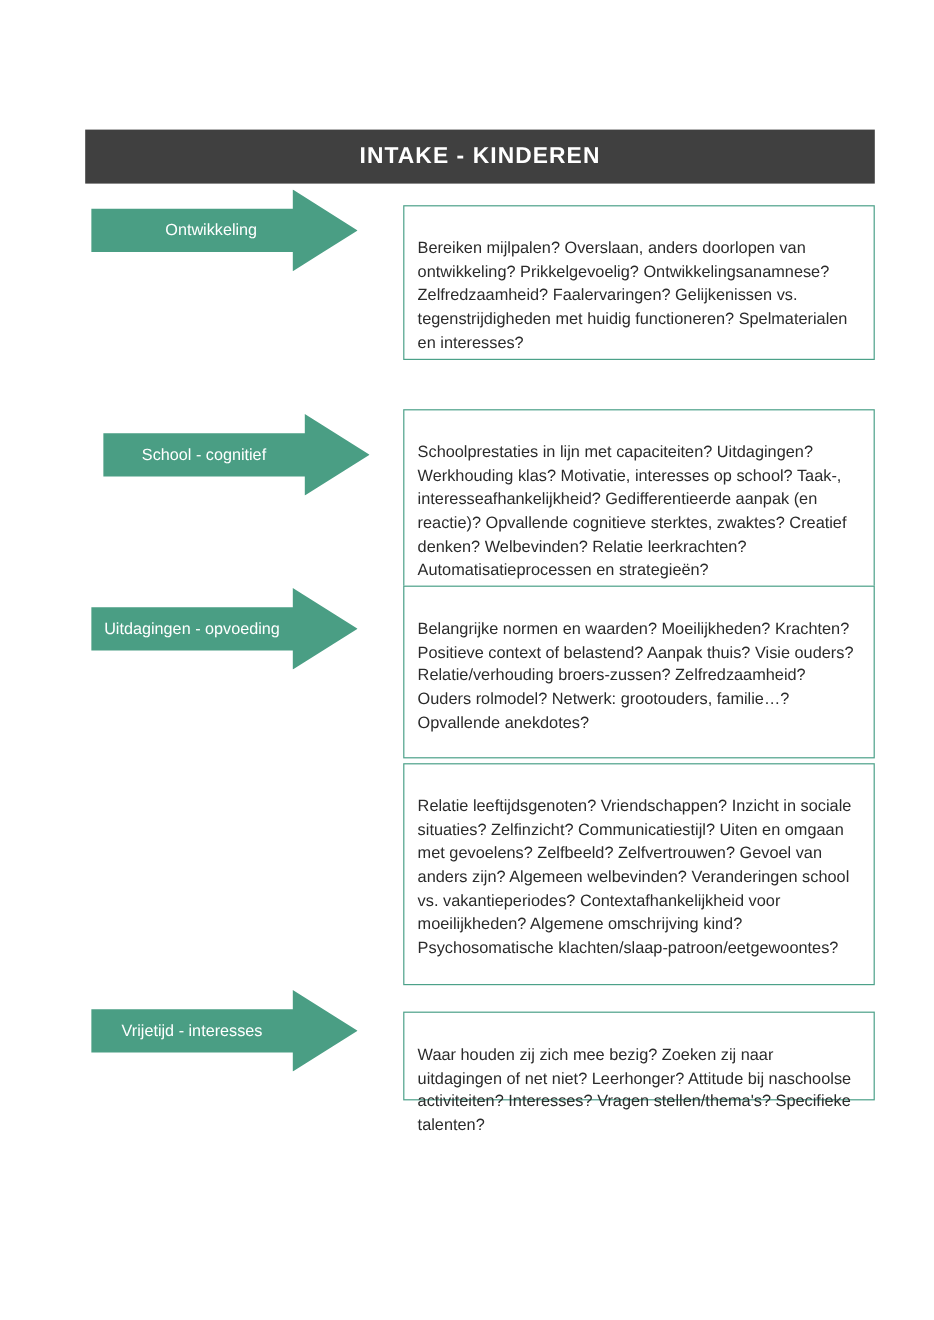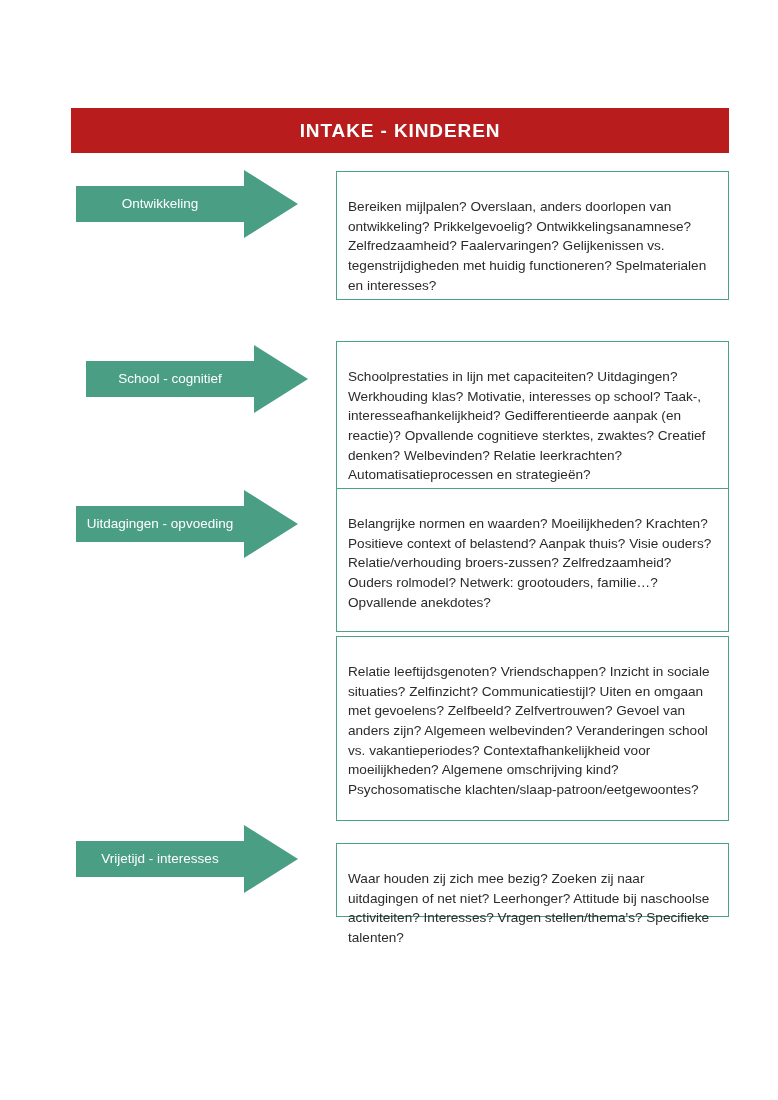--- a/index.html
+++ b/index.html
@@ -23,21 +23,21 @@
     overflow: hidden;
   }
 
   
   .header-bar {
     position: absolute;
     left: 71px;
     top: 108px;
     width: 658px;
     height: 45px;
-    background: #b91c1c;
+    background: #404040;
     display: flex;
     align-items: center;
     justify-content: center;
   }
   .header-title {
     color: #ffffff;
     font-size: 19px;
     font-weight: bold;
     letter-spacing: 0.9px;
     font-family: "Liberation Sans", sans-serif;
@@ -89,21 +89,21 @@
 </style>
 </head>
 <body>
 
 <div class="page">
 
   <div class="header-bar">
     <span class="header-title">INTAKE - KINDEREN</span>
   </div>
 
-  <div class="arrow" style="top:170px;">
+  <div class="arrow" style="top:158px;padding-left:16px;">
     <svg class="arrow-svg" viewBox="0 0 222 68" preserveAspectRatio="none">
       <polygon points="0,16 168,16 168,0 222,34 168,68 168,52 0,52" fill="#4A9E84"></polygon>
     </svg>
     <span class="arrow-label">Ontwikkeling</span>
   </div>
   <div class="textbox" style="top:171px; height:129px;">
     <span>Bereiken mijlpalen? Overslaan, anders doorlopen van ontwikkeling? Prikkelgevoelig? Ontwikkelingsanamnese? Zelfredzaamheid? Faalervaringen? Gelijkenissen vs. tegenstrijdigheden met huidig functioneren? Spelmaterialen en interesses?</span>
   </div>
 
   <div class="arrow" style="top:345px;margin-left:10px;">

